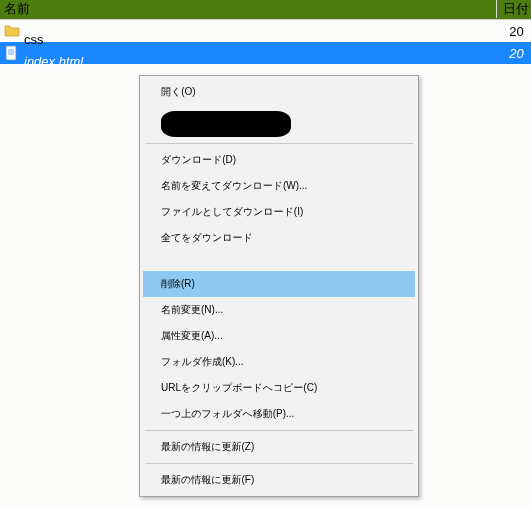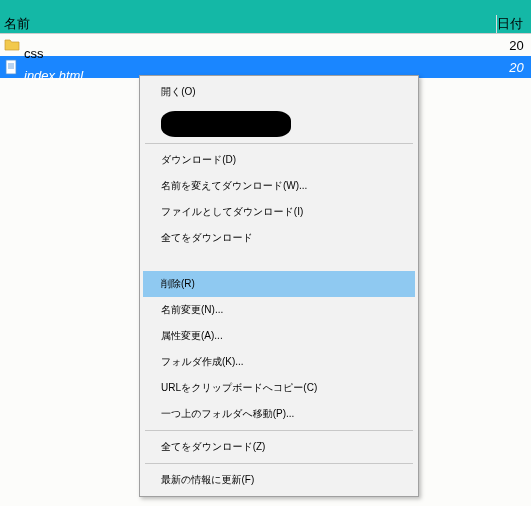--- a/index.html
+++ b/index.html
@@ -8,26 +8,26 @@
       font-size: 13px;
       background: #fcfcfa;
       width: 531px;
       height: 506px;
       overflow: hidden;
       position: relative;
     }
     .header-row {
       display: flex;
       border-bottom: 1px solid #ccc;
-      background: #14b8a6;
-      height: 34px;
-      align-items: flex-end;
+      background: #4d7c0f;
+      height: 20px;
+      align-items: flex-start;
     }
     .col-name { flex: 1; padding-left: 4px; }
-    .col-date { width: 35px; border-left: 1px solid #ddd; }
+    .col-date { width: 35px; border-left: 1px solid #ddd; padding-left: 6px; }
     .file-row {
       display: flex;
       align-items: center;
       height: 22px;
       padding-left: 4px;
     }
     .file-row.selected {
       background: #1a86ff;
       color: #ffffff;
       font-style: italic;
@@ -112,16 +112,16 @@
   <div class="ctx-item">名前を変えてダウンロード(W)...</div>
   <div class="ctx-item">ファイルとしてダウンロード(I)</div>
   <div class="ctx-item">全てをダウンロード</div>
   <div class="ctx-item highlight">削除(R)</div>
   <div class="ctx-item">名前変更(N)...</div>
   <div class="ctx-item">属性変更(A)...</div>
   <div class="ctx-item">フォルダ作成(K)...</div>
   <div class="ctx-item">URLをクリップボードへコピー(C)</div>
   <div class="ctx-item">一つ上のフォルダへ移動(P)...</div>
   <div class="ctx-sep"></div>
-  <div class="ctx-item">全てをダウンロード(Z)</div>
+  <div class="ctx-item">最新の情報に更新(Z)</div>
   <div class="ctx-sep"></div>
   <div class="ctx-item">最新の情報に更新(F)</div>
 </div>
 
 </body></html>

